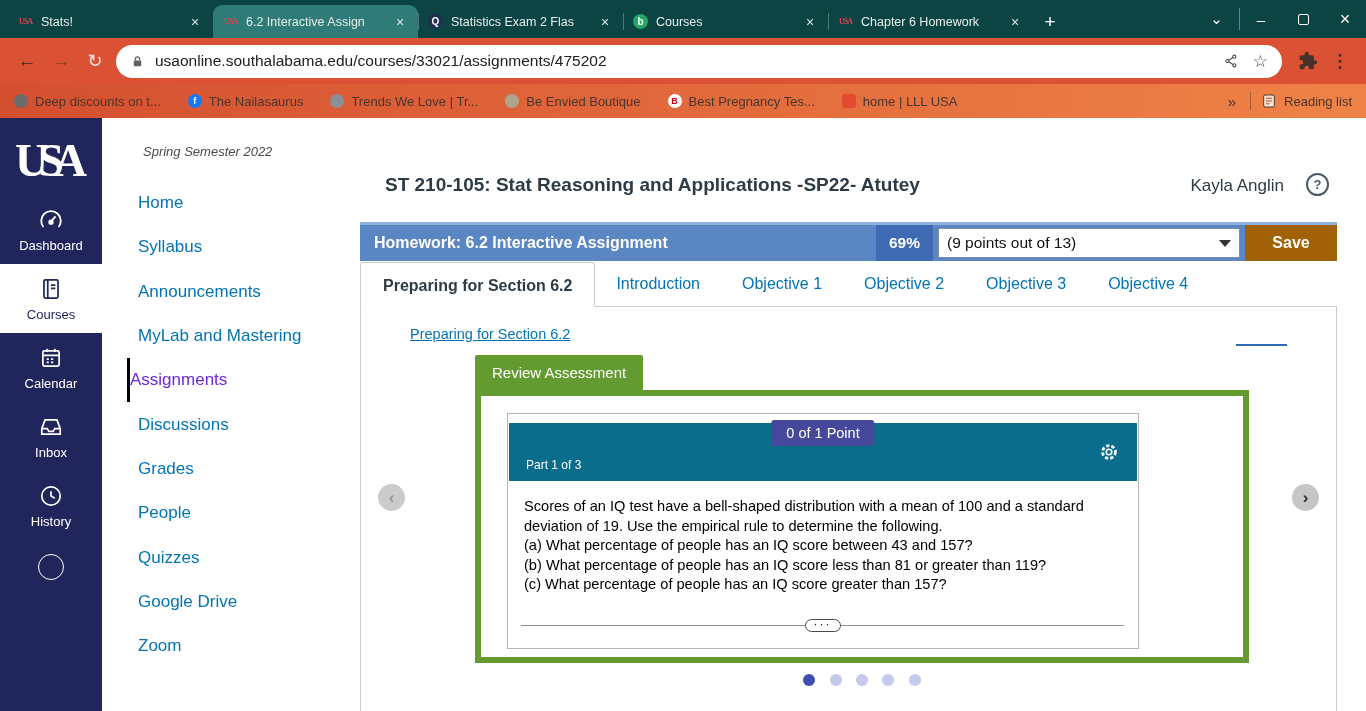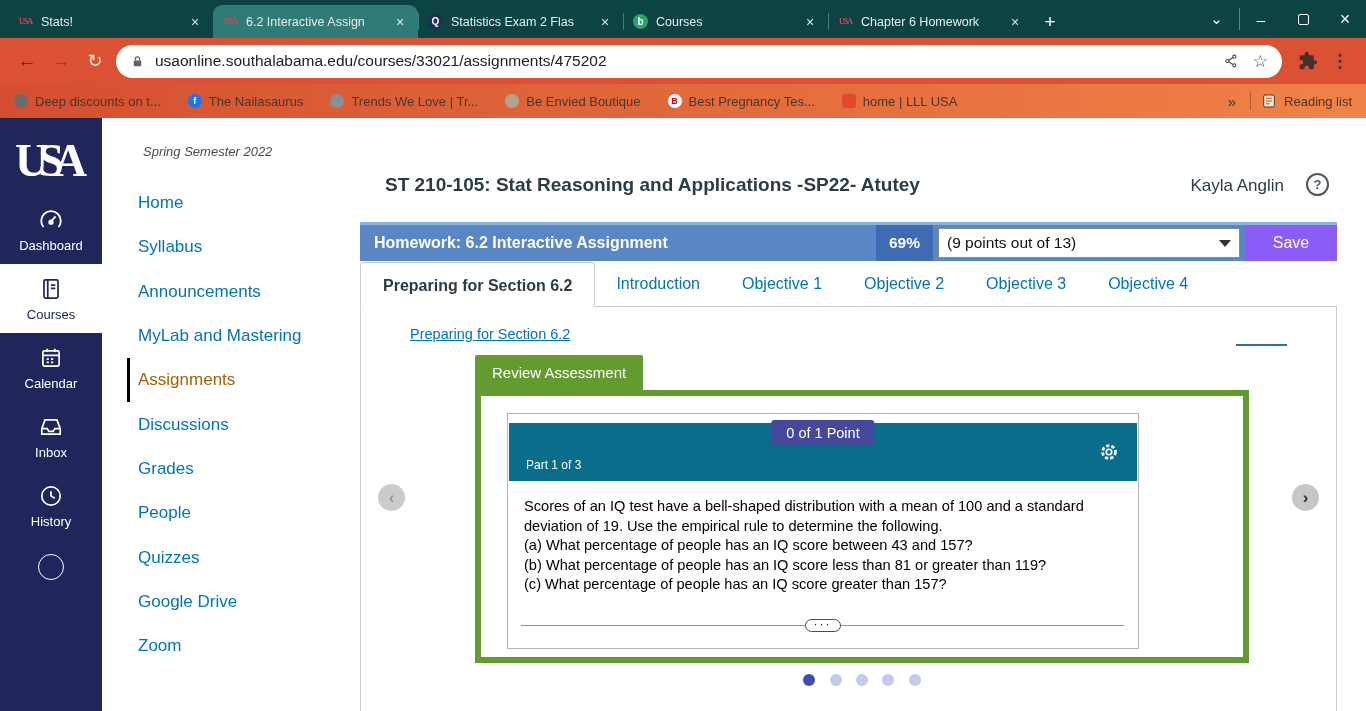--- a/index.html
+++ b/index.html
@@ -50,36 +50,36 @@
   .gn-item{width:100%;padding:12px 0 11px;display:flex;flex-direction:column;align-items:center;gap:5px;font-size:13px;cursor:pointer;color:#fff}
   .gn-item.active{background:#fff;color:#20265b}
   .gn-item svg{width:26px;height:26px}
   .avatar{width:42px;height:42px;border-radius:50%;background:linear-gradient(180deg,#7d5f49 0 32%,#f1caa3 32% 72%,#d8a87e 100%)}
   .gn-help-circle{width:26px;height:26px;border:1.8px solid #fff;border-radius:50%;margin-top:14px;flex:none}
 
   .course-nav{width:258px;flex:none;padding:26px 0 0 36px;background:#fff}
   .term{font-size:13px;font-style:italic;color:#4a4a4a;padding-left:5px}
   .course-nav ul{list-style:none;margin-top:22px}
   .course-nav li{height:44.3px;display:flex;align-items:center;font-size:17px;color:#0374b5;cursor:pointer}
-  .course-nav li.active{color:#a16207;border-left:3px solid #000;margin-left:-11px;padding-left:8px}
+  .course-nav li.active{color:#6d28d9;border-left:3px solid #000;margin-left:-11px;padding-left:0}
 
   .content{flex:1;padding-right:29px;position:relative}
   .content-header{height:104px;display:flex;align-items:flex-end;padding:0 8px 26px 25px}
   .course-title{flex:1;font-size:19px;font-weight:600;color:#2d3b45}
   .user-name{font-size:17px;color:#2d3b45}
   .help-circle{width:23px;height:23px;border:2px solid #4d5a63;border-radius:50%;color:#4d5a63;font-size:13px;font-weight:bold;
                display:flex;align-items:center;justify-content:center;margin-left:22px;cursor:pointer}
 
   .hw-bar{height:39px;background:#5a86c4;border-top:3px solid #8db3da;display:flex;align-items:center;padding-left:14px}
   .hw-title{flex:1;color:#fff;font-size:16px;font-weight:bold}
   .hw-score{height:100%;background:#3e6bb4;color:#fff;font-size:15.5px;font-weight:bold;display:flex;align-items:center;padding:0 13px}
   .hw-select{width:302px;height:30px;background:#fff;border:1px solid #7d8da0;margin:0 5px;display:flex;align-items:center;
              padding:0 8px;font-size:15.5px;color:#111;cursor:pointer}
   .hw-select .caret{margin-left:auto;width:0;height:0;border-left:6px solid transparent;border-right:6px solid transparent;border-top:7px solid #333}
-  .hw-save{width:92px;height:100%;background:#8b5cf6;color:#fff;font-size:16px;font-weight:normal;display:flex;align-items:center;justify-content:center;cursor:pointer}
+  .hw-save{width:92px;height:100%;background:#a16207;color:#fff;font-size:16px;font-weight:bold;display:flex;align-items:center;justify-content:center;cursor:pointer}
 
   .tabs-row{height:46px;display:flex;align-items:flex-end;border-bottom:1px solid #c7cdd1;background:#fff}
   .stab{height:45px;line-height:45px;padding:0 21px;font-size:16px;color:#0374b5;cursor:pointer;white-space:nowrap}
   .stab.active{border:1px solid #c7cdd1;border-bottom:1px solid #fff;margin-bottom:-1px;border-radius:3px 3px 0 0;
                color:#2d3b45;font-weight:bold;background:#fff;padding:0 22px}
 
   .panel{border:1px solid #c7cdd1;border-top:none;height:430px;position:relative;background:#fff}
   .breadcrumb-link{position:absolute;left:49px;top:19px;font-size:14.5px;color:#0374b5;text-decoration:underline;cursor:pointer}
   .mini-rule{position:absolute;top:37px;right:49px;width:51px;border-top:2px solid #2f6cb5}
 

